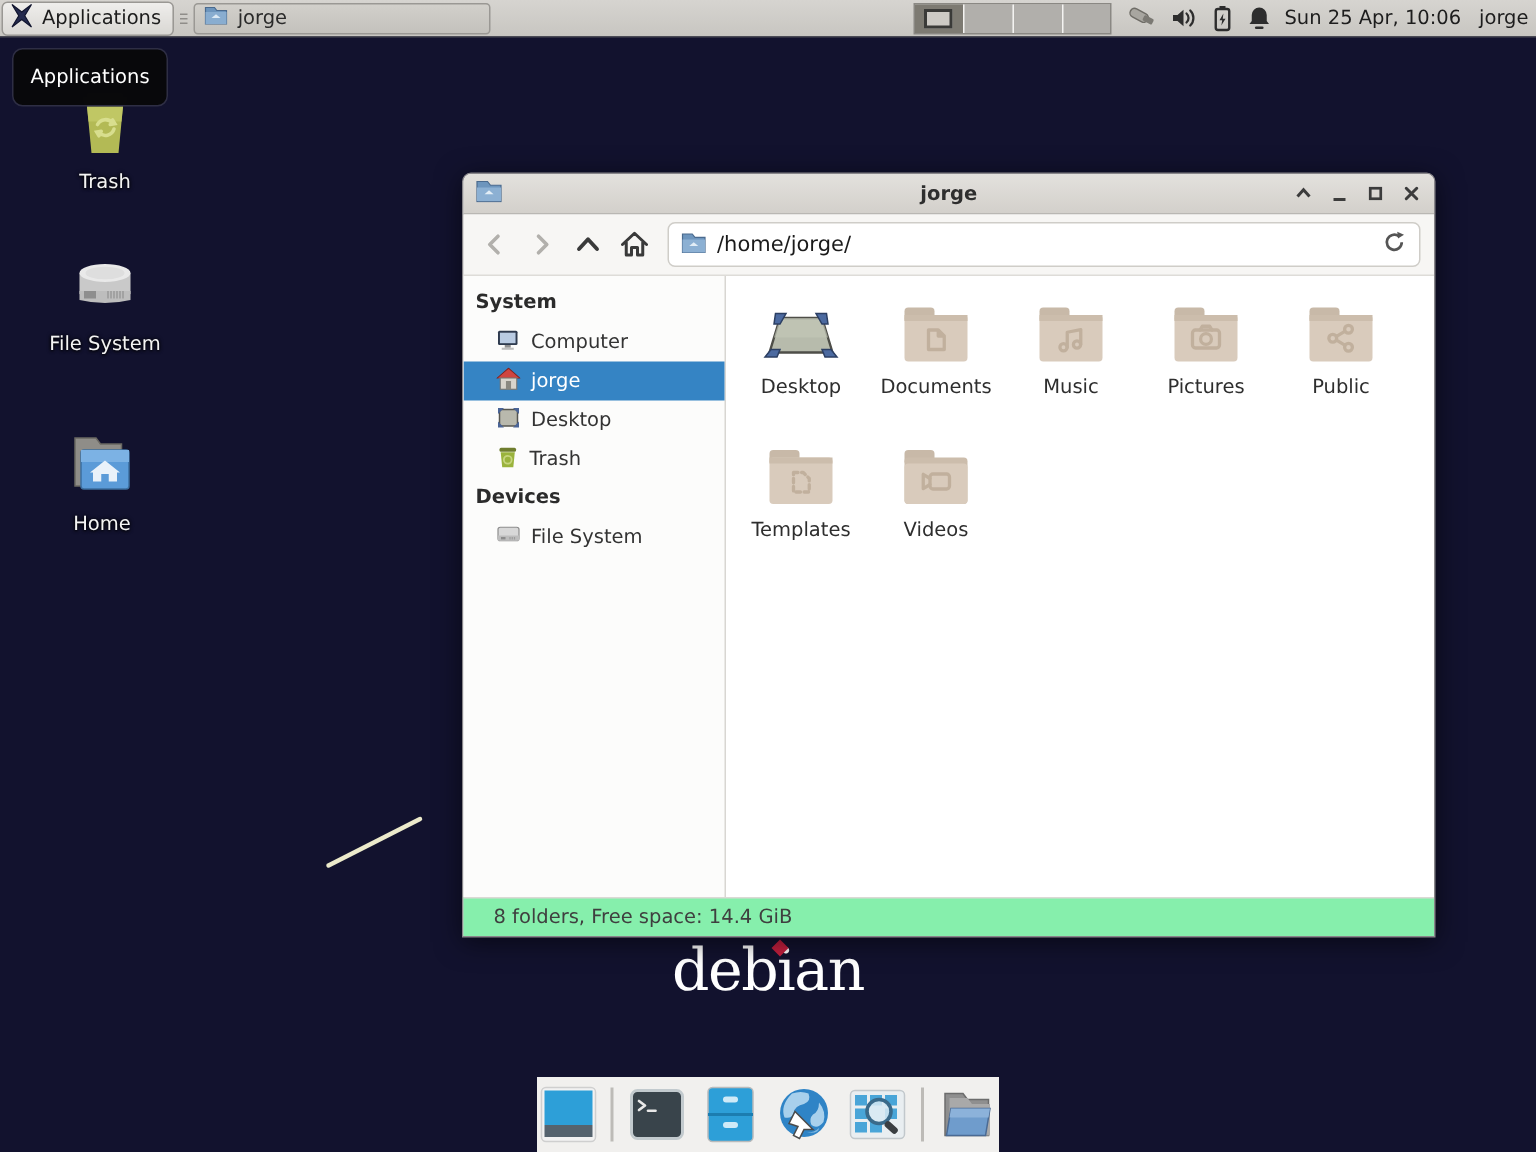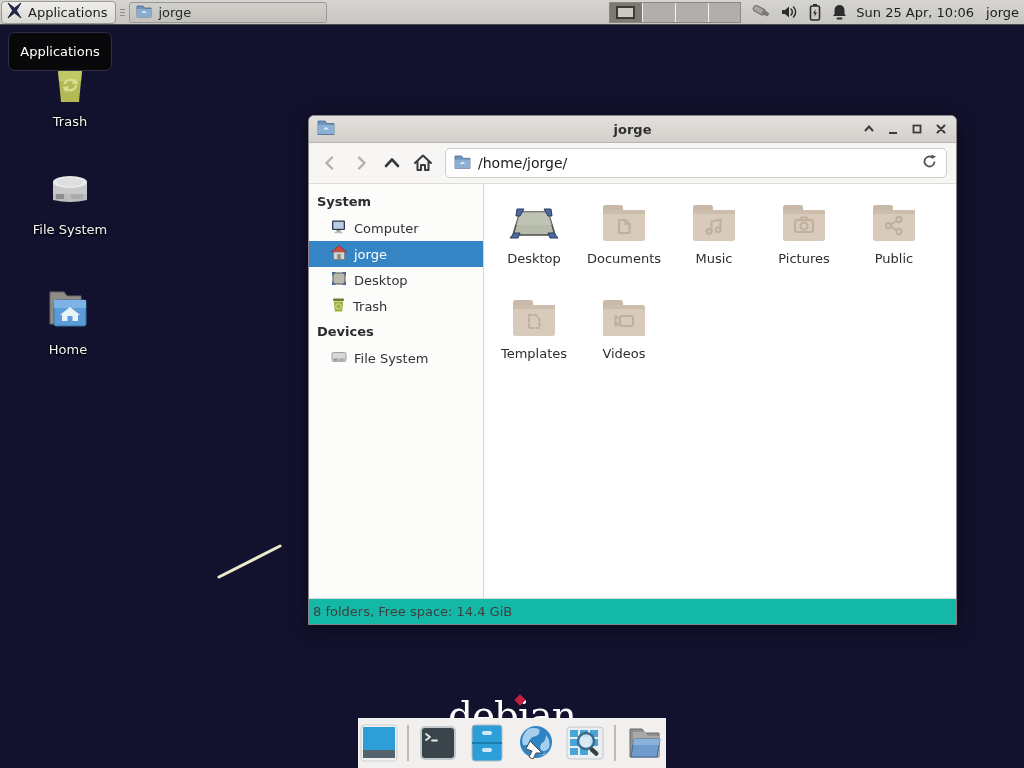--- a/index.html
+++ b/index.html
@@ -42,21 +42,21 @@
   .desk-icon .lbl { margin-top:4px; font-size:13px; color:#f4f4f4;
     text-shadow:0 1px 2px #000, 0 0 3px #000; }
   #di-trash { left:18px; top:56px; }
   #di-fs    { left:18px; top:164px; }
   #di-home  { left:16px; top:284px; }
 
   
   .stray-line { position:absolute; left:0; top:0; z-index:4; pointer-events:none; }
 
   
-  .logo { position:absolute; left:0; top:696px; width:1024px; text-align:center; z-index:3; }
+  .logo { position:absolute; left:0; top:628px; width:1024px; text-align:center; z-index:3; }
   .logo-inner { position:relative; display:inline-block;
     font-family:"DejaVu Serif","Liberation Serif",serif; font-size:39px; color:#fff;
     letter-spacing:-1px; line-height:1; }
   .logo-dot { position:absolute; left:68px; top:0px; width:8px; height:8px;
     background:#c41f3e; transform:rotate(45deg); }
 
   
   .dock { position:absolute; left:50%; transform:translateX(-50%); bottom:0; height:50px;
     width:308px; background:#f1f0ee; display:flex; align-items:center; justify-content:center;
     gap:8px; z-index:20; }
@@ -89,22 +89,22 @@
     padding-top:5px; display:flex; flex-direction:column; }
   .side-header { height:26px; line-height:26px; padding-left:8px; font-size:13px;
     font-weight:bold; color:#2b2b2b; }
   .side-item { height:26px; display:flex; align-items:center; gap:7px; padding-left:22px;
     font-size:13px; color:#333; }
   .side-item.selected { background:#3584c4; color:#fff; }
   .files { flex:1; display:grid; grid-template-columns:repeat(5,90px);
     grid-auto-rows:95px; padding:16px 5px; justify-items:center; align-content:start; }
   .file-item { width:88px; display:flex; flex-direction:column; align-items:center; }
   .file-item .flbl { margin-top:3px; font-size:13px; color:#2e2e2e; white-space:nowrap; }
-  .statusbar { height:26px; background:#14b8a6; border-top:1px solid #dbd9d5;
-    font-size:13px; color:#3f3f3f; line-height:25px; padding-left:4px; }
+  .statusbar { height:26px; background:#86efac; border-top:1px solid #dbd9d5;
+    font-size:13px; color:#3f3f3f; line-height:25px; padding-left:20px; }
 
   .glyph { stroke:#c1b09d; stroke-width:2.2; fill:none; stroke-linecap:round; stroke-linejoin:round; }
 </style>
 </head>
 <body>
 
 <div class="panel">
   <div class="apps-btn">
     <span>
       <svg width="17" height="17" viewBox="0 0 17 17">

